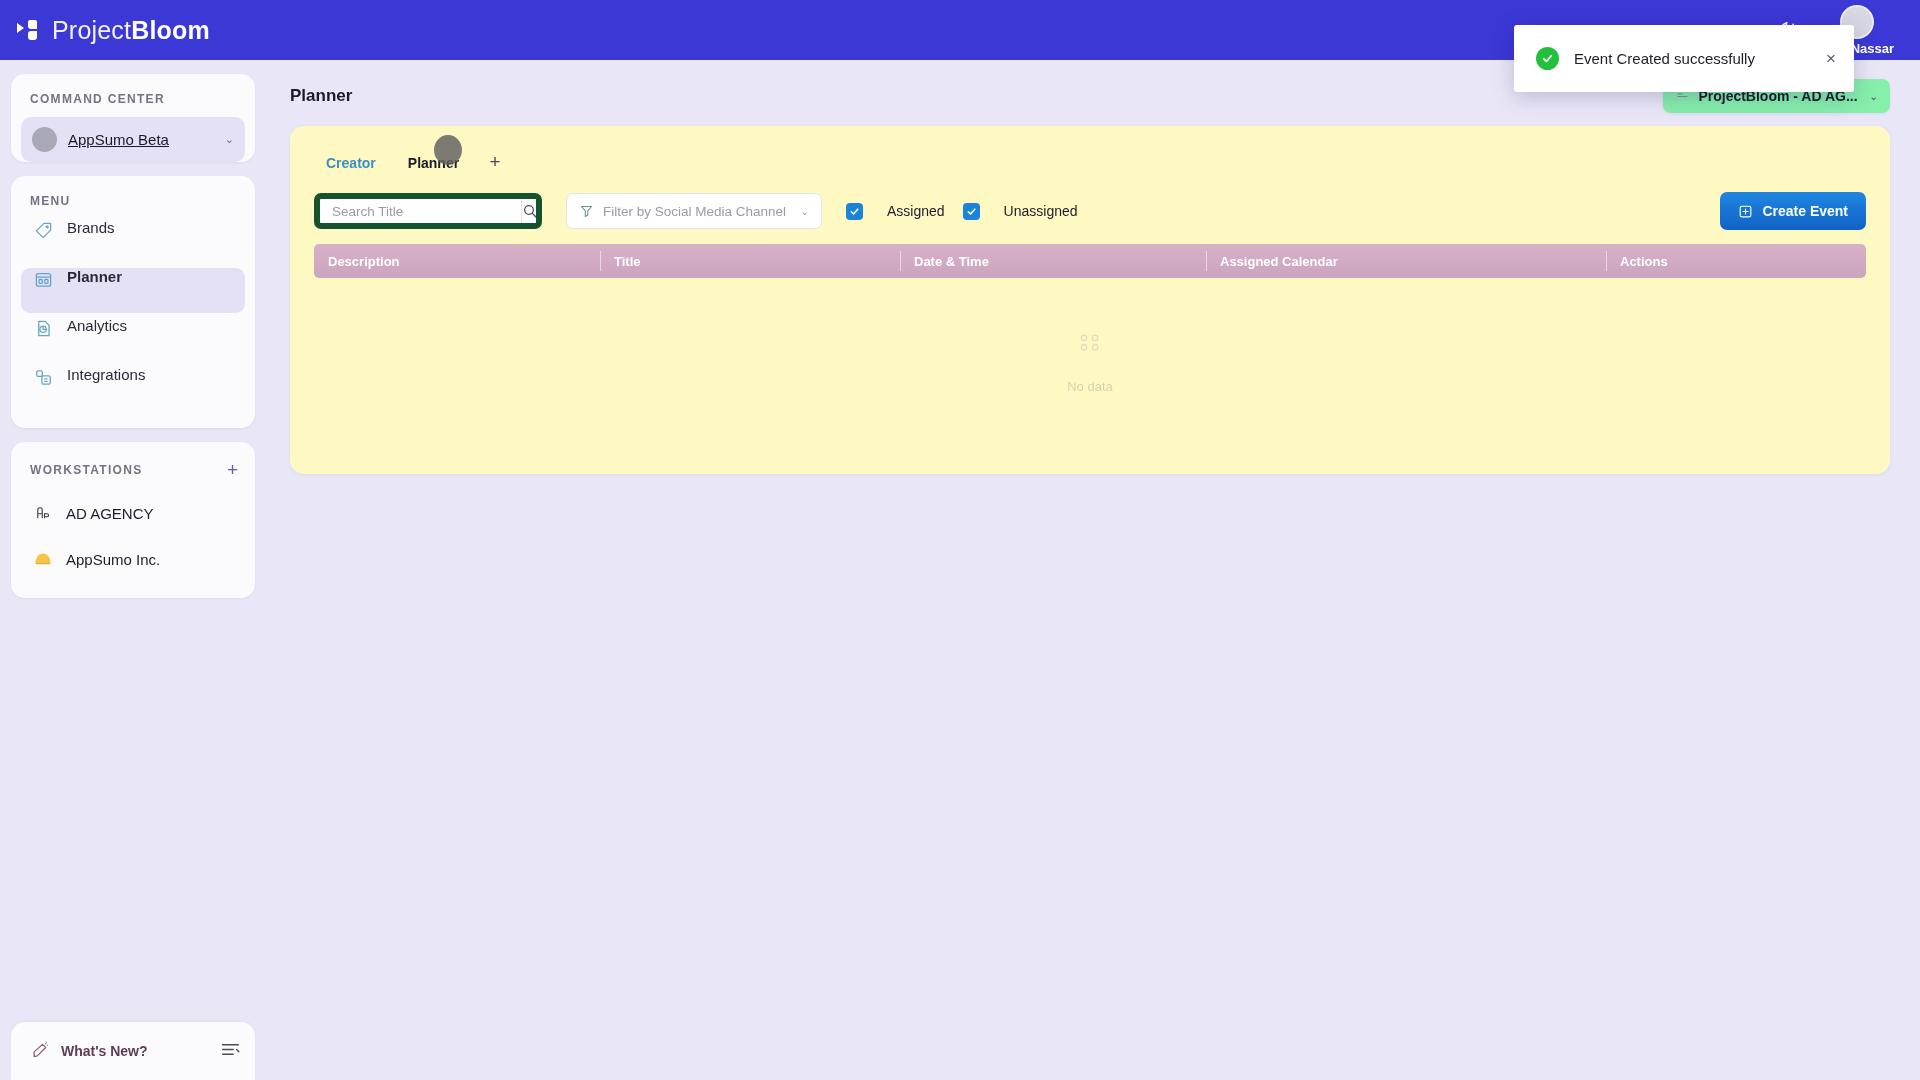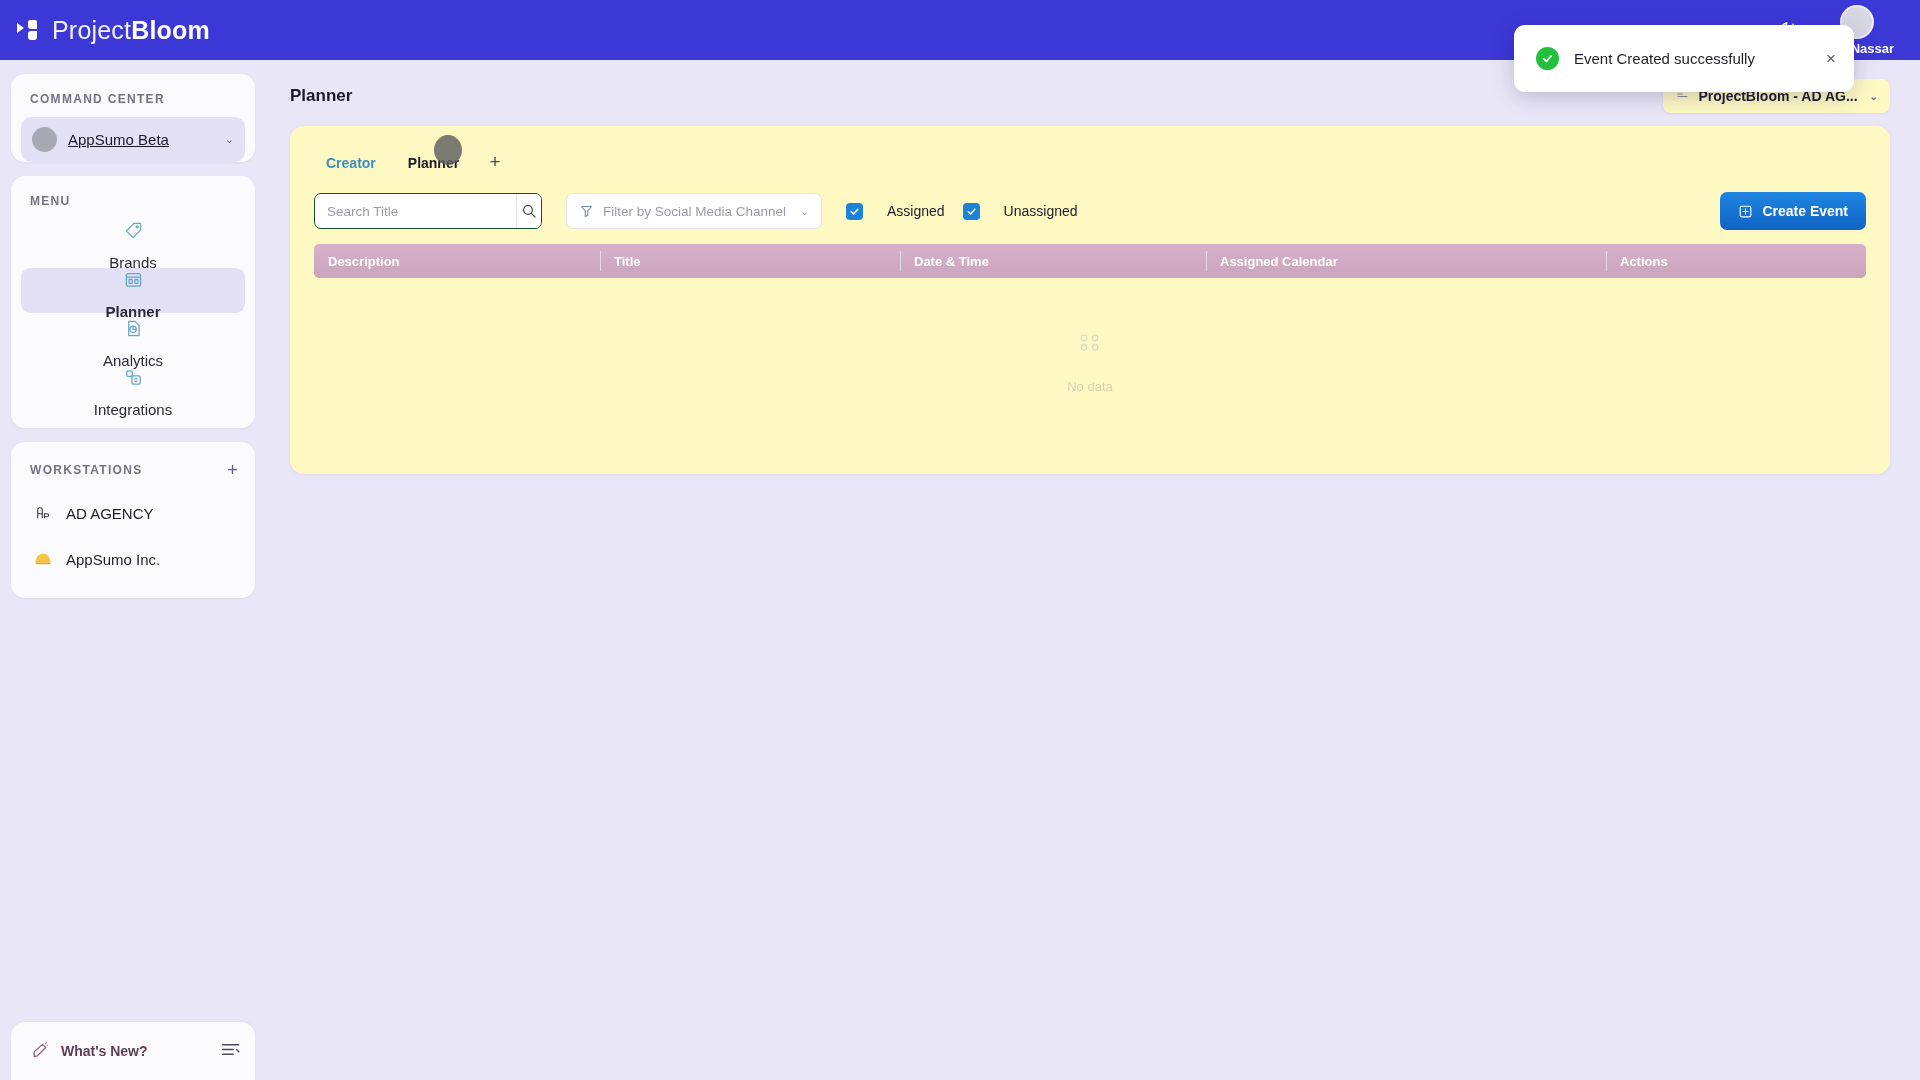--- a/index.html
+++ b/index.html
@@ -78,24 +78,24 @@
     margin: 0 10px 13px 10px;
     padding: 10px 11px; border-radius: 10px;
     background: #e4e1f6;
   }
   .org-avatar { width: 25px; height: 25px; border-radius: 50%; background: #a9a9b6; flex: none; }
   .org-name { font-size: 15px; color: #1a1a28; margin-left: 11px; text-decoration: underline; }
   .org-caret { margin-left: auto; color: #6b6b80; font-size: 11px; }
 
   .menu-list { padding: 0 10px 13px 10px; }
   .menu-item {
-    display: flex; align-items: center; gap: 13px;
+    display: flex; gap: 13px;
     height: 45px; padding: 0 11px; border-radius: 9px;
     margin-bottom: 4px;
-    font-size: 15px; color: #2a2a38; flex-direction: column;
+    font-size: 15px; color: #2a2a38;
   }
   .menu-item.active { background: #e4e1f6; font-weight: 700; }
   .menu-icon { width: 22px; height: 22px; display: flex; align-items: center; justify-content: center; flex: none; }
 
   .ws-head { display: flex; align-items: center; padding: 18px 17px 11px 19px; }
   .ws-head .panel-label { padding: 0; flex: 1; }
   .ws-plus { color: #5f5fa8; font-size: 19px; line-height: 1; }
   .ws-list { padding: 0 10px 16px 10px; }
   .ws-item {
     display: flex; align-items: center; gap: 12px;
@@ -120,21 +120,21 @@
     position: absolute; top: 60px; left: 266px;
     width: 1654px; height: 1020px;
     padding: 14px 30px 0 24px;
   }
   .page-head { display: flex; align-items: center; height: 44px; }
   .page-title { font-size: 17px; font-weight: 700; color: #1a1a28; }
   .ws-select {
     margin-left: auto;
     display: flex; align-items: center; gap: 8px;
     height: 34px; padding: 0 12px;
-    background: #fef9c3; border-radius: 8px;
+    background: #86efac; border-radius: 8px;
     box-shadow: 0 1px 3px rgba(60,50,120,.09);
     font-size: 14px; color: #1d1d2b; font-weight: 600;
   }
   .ws-select .caret { color: #6b6b80; font-size: 10px; margin-left: 4px; }
 
   .card {
     background: #fef9c3;
     border-radius: 14px;
     margin-top: 8px;
     height: 348px;
@@ -152,21 +152,21 @@
   .tab.active { color: #1a1a28; }
   .tab-add {
     width: 40px; height: 38px; line-height: 36px; text-align: center;
     font-size: 19px; color: #4a4a5c; font-weight: 400;
   }
 
   .toolbar { display: flex; align-items: center; padding: 10px 24px 0 24px; gap: 24px; }
   .search-box {
     display: flex; align-items: center;
     width: 228px; height: 36px;
-    border: 1px solid #14532d; border-radius: 7px; overflow: hidden;
+    border: 6px solid #14532d; border-radius: 7px; overflow: hidden;
     background: #fff;
   }
   .search-input {
     flex: 1; border: 0; outline: 0; height: 100%;
     padding: 0 12px; font-size: 13.5px; color: #2a2a38;
     font-family: "Liberation Sans", sans-serif; background: transparent;
   }
   .search-input::placeholder { color: #9a9aad; }
   .search-btn {
     width: 44px; height: 100%;
@@ -226,21 +226,21 @@
   .cursor {
     position: absolute; left: 434px; top: 135px;
     width: 28px; height: 30px; border-radius: 50%;
     background: #5f5f5f; opacity: .82; z-index: 25;
   }
 
   
   .toast {
     position: absolute; top: 25px; left: 1514px;
     width: 340px; height: 67px;
-    background: #ffffff; border-radius: 11px;
+    background: #ffffff; border-radius: 3px;
     box-shadow: 0 5px 22px rgba(30,20,80,.22);
     display: flex; align-items: center; padding: 0 18px 0 22px;
     z-index: 40;
   }
   .toast-icon {
     width: 23px; height: 23px; border-radius: 50%;
     background: #22c03c; display: flex; align-items: center; justify-content: center; flex: none;
   }
   .toast-msg { font-size: 15px; color: #1d1d2b; margin-left: 15px; }
   .toast-close { margin-left: auto; color: #5a5a6b; font-size: 17px; line-height: 1; }

